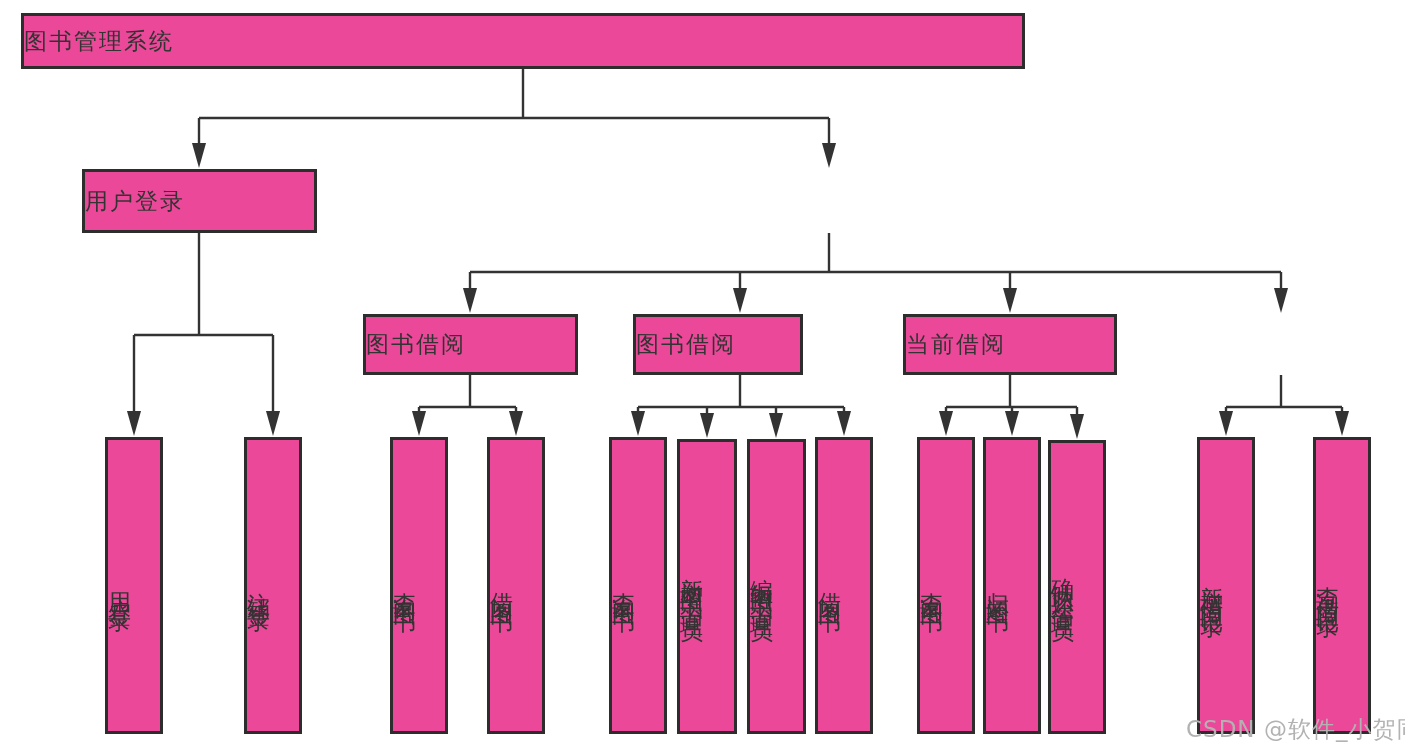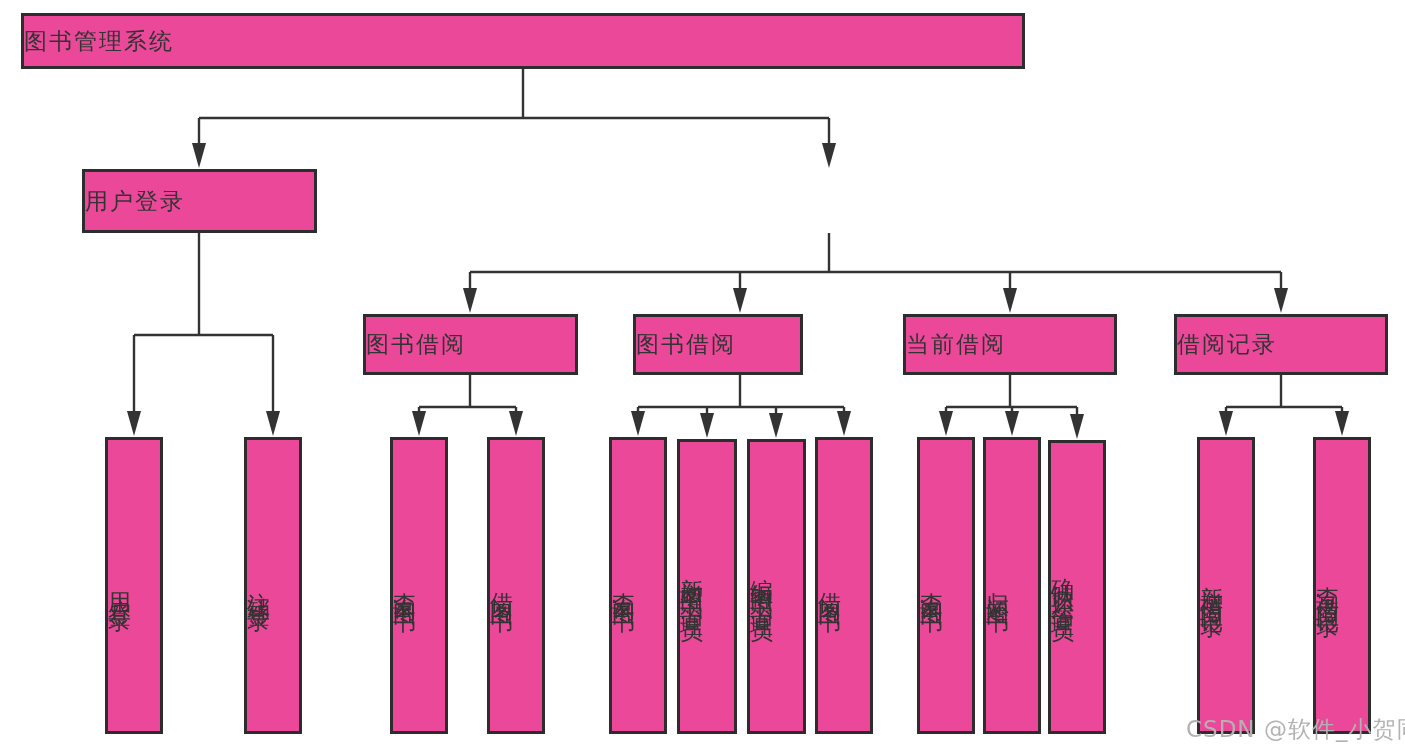--- a/index.html
+++ b/index.html
@@ -137,23 +137,20 @@
 
   <div class="node node-h" style="left:363px; top:314px; width:215px; height:61px;">
     <span>图书借阅</span>
   </div>
   <div class="node node-h" style="left:633px; top:314px; width:170px; height:61px;">
     <span>图书借阅</span>
   </div>
   <div class="node node-h" style="left:903px; top:314px; width:214px; height:61px;">
     <span>当前借阅</span>
   </div>
-  <div class="node node-h" style="left:1174px; top:314px; width:214px; height:61px;">
-    <span>借阅记录</span>
-  </div>
 
   <div class="node node-v" style="left:105px; top:437px; width:58px; height:297px;">
     <span>用户登录</span>
   </div>
   <div class="node node-v" style="left:244px; top:437px; width:58px; height:297px;">
     <span>注销登录</span>
   </div>
 
   <div class="node node-v" style="left:390px; top:437px; width:58px; height:297px;">
     <span>查询图书</span>

